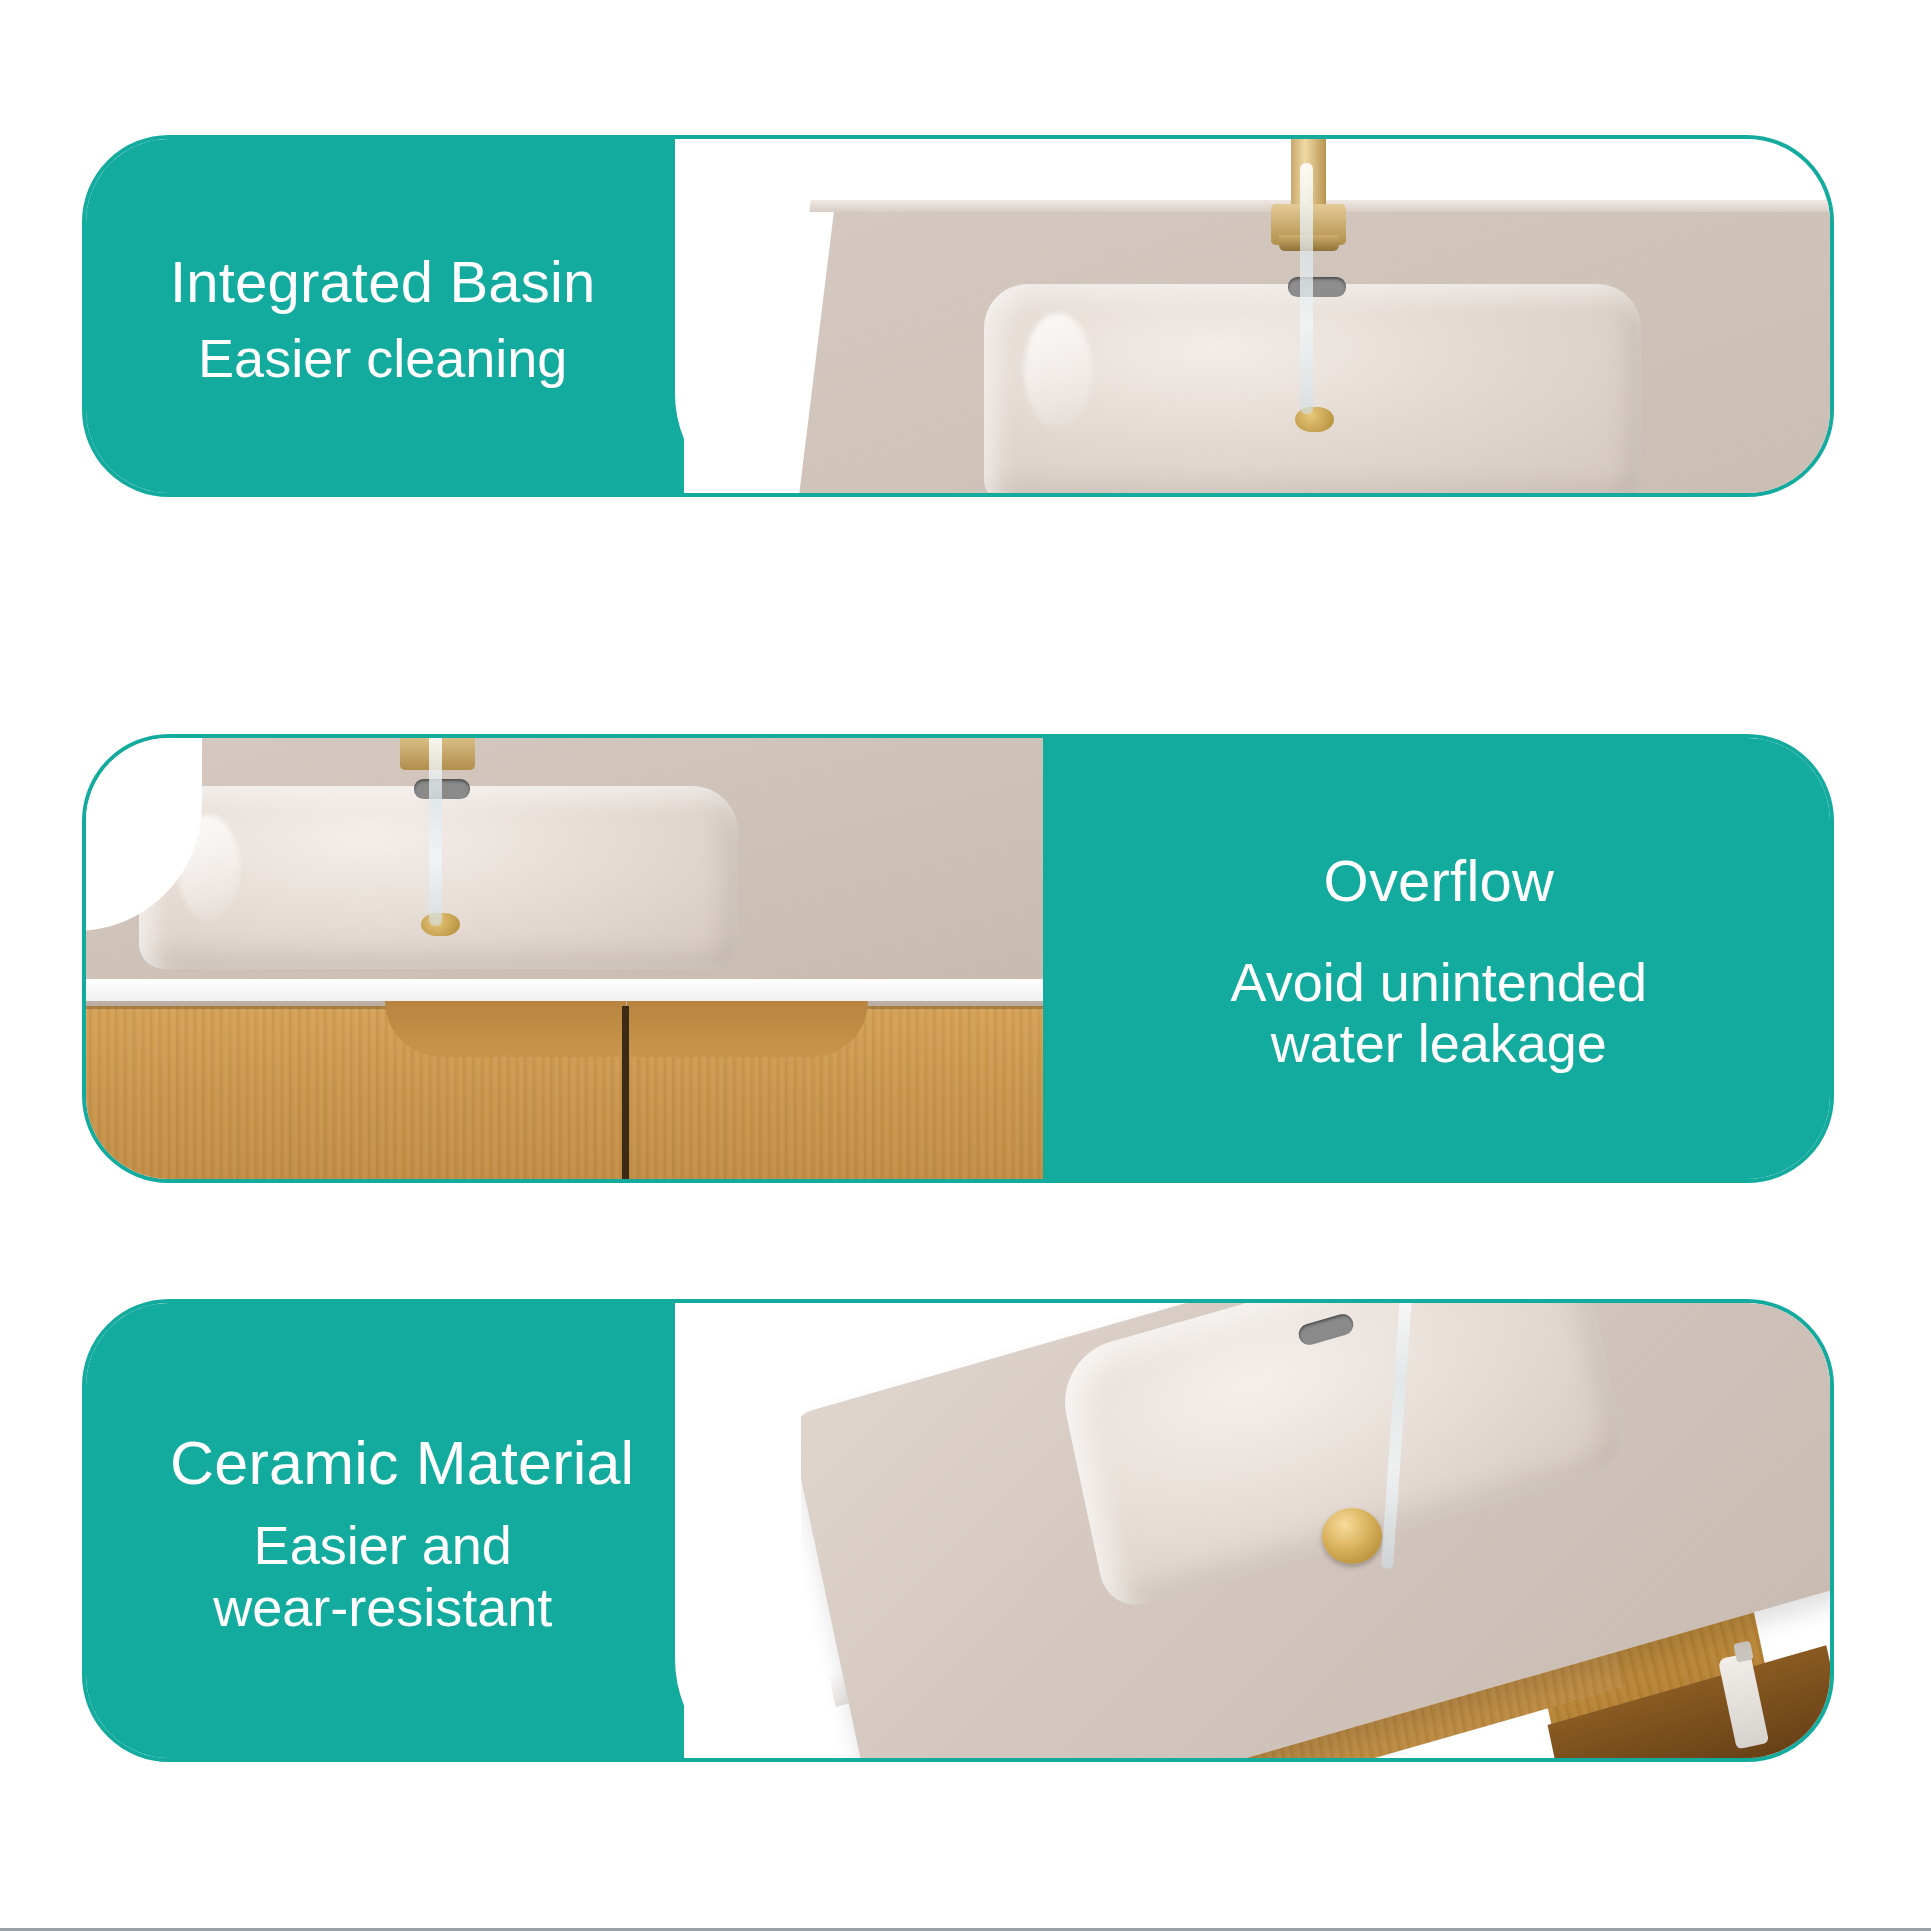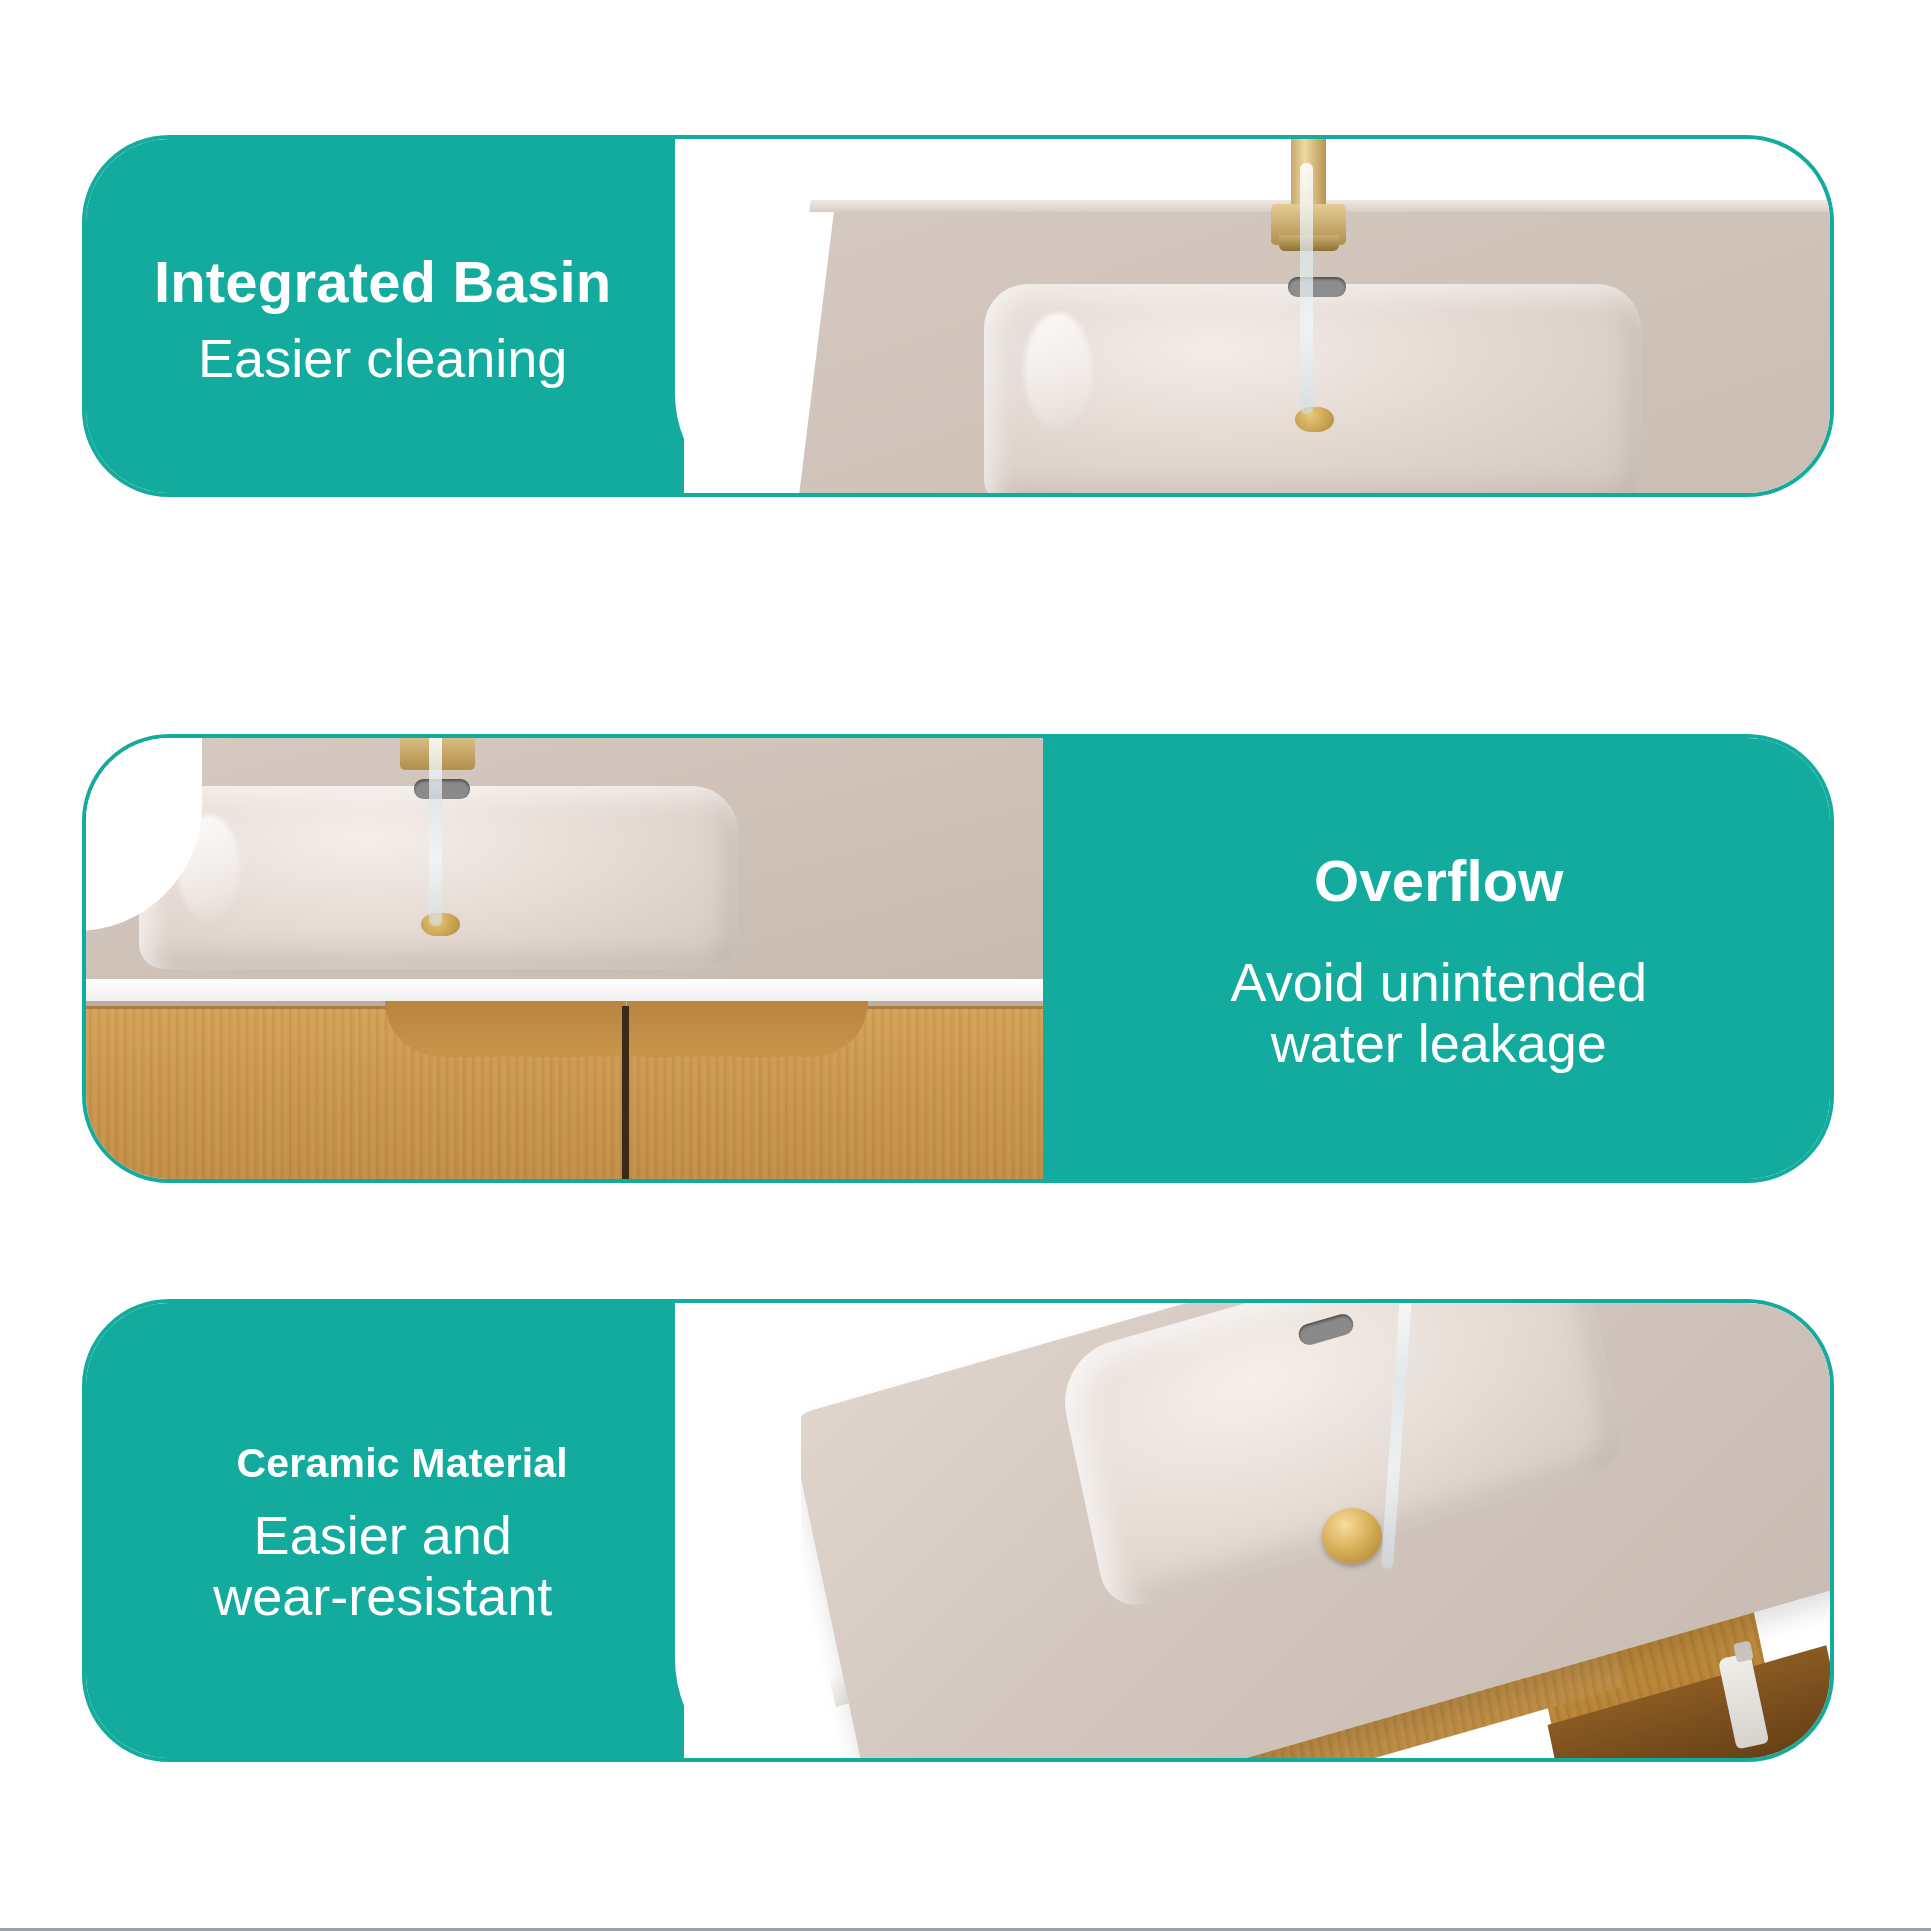--- a/index.html
+++ b/index.html
@@ -30,21 +30,21 @@
     background:var(--teal);
     color:#ffffff;
     display:flex;
     flex-direction:column;
     justify-content:center;
     align-items:center;
     text-align:center;
     z-index:4;
   }
   .slab .ttl{
-    font-weight:bold;
+    font-weight:normal;
     letter-spacing:0.2px;
     line-height:1.06;
     white-space:nowrap;
   }
   .slab .sub{
     line-height:1.14;
     font-weight:400;
   }
 
   
@@ -74,21 +74,21 @@
   #swoosh-2{
     left:-9.7px; top:-9.7px; width:126px; height:203px;
     border-radius:0 0 135px 0;
   }
 
   
   #slab-3{
     left:-4.8px; top:-4.8px; width:603px; height:473px;
     border-radius:87px 0 0 87px;
   }
-  #slab-3 .ttl{font-size:41px;margin-bottom:19.3px;margin-left:39px;}
+  #slab-3 .ttl{font-size:61px;margin-bottom:19.3px;margin-left:39px;}
   #slab-3 .sub{font-size:54px;}
   #swoosh-3{
     left:589px; top:-9.7px; width:126px; height:492px;
     border-radius:0 0 0 145px;
   }
 
   
   .photo{position:absolute;overflow:hidden;}
 
   

